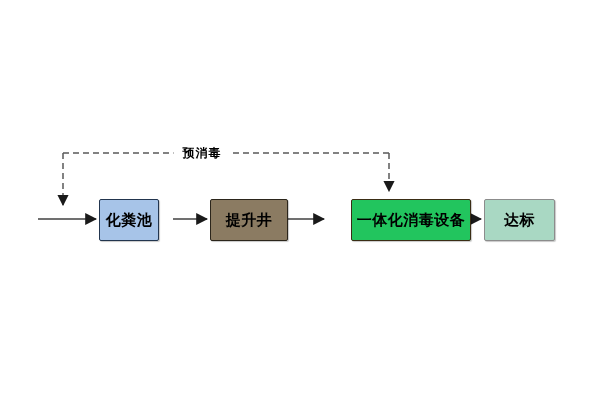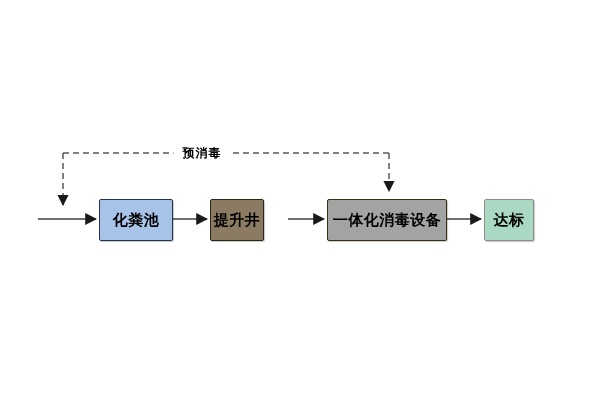--- a/index.html
+++ b/index.html
@@ -32,24 +32,24 @@
     display: flex;
     align-items: center;
     justify-content: center;
     font-size: 15px;
     font-weight: bold;
     color: #000000;
     letter-spacing: 0.5px;
     box-shadow: 1px 1px 1px rgba(0,0,0,0.22);
     white-space: nowrap;
   }
-  .node-septic      { left: 99px;  width: 74px;  }
-  .node-lift        { left: 210px; width: 54px;  }
+  .node-septic      { left: 99px;  width: 60px;  }
+  .node-lift        { left: 210px; width: 78px;  }
   .node-disinfect   { left: 327px; width: 120px; }
-  .node-compliant   { left: 484px; width: 50px;  }
+  .node-compliant   { left: 484px; width: 71px;  }
   .pre-label {
     position: absolute;
     left: 202px;
     top: 153px;
     transform: translate(-50%, -50%);
     background: #ffffff;
     padding: 1px 9px;
     font-size: 12px;
     font-weight: bold;
     color: #000000;
@@ -84,21 +84,21 @@
   </svg>
 
   <div class="node node-septic" style="background-color: rgb(167, 196, 232); border-color: rgb(34, 53, 78);">
     <span>化粪池</span>
   </div>
 
   <div class="node node-lift" style="background-color: rgb(139, 123, 98); border-color: rgb(43, 37, 27);">
     <span>提升井</span>
   </div>
 
-  <div class="node node-disinfect" style="background-color: #a3a3a3; border-color: rgb(58, 45, 21);">
+  <div class="node node-disinfect" style="background-color: #22c55e; border-color: rgb(58, 45, 21); margin-left: 24px;">
     <span>一体化消毒设备</span>
   </div>
 
   <div class="node node-compliant" style="background-color: rgb(169, 216, 195); border-color: rgb(140, 140, 140);">
     <span>达标</span>
   </div>
 
   <div class="pre-label">预消毒</div>
 
 </div>

